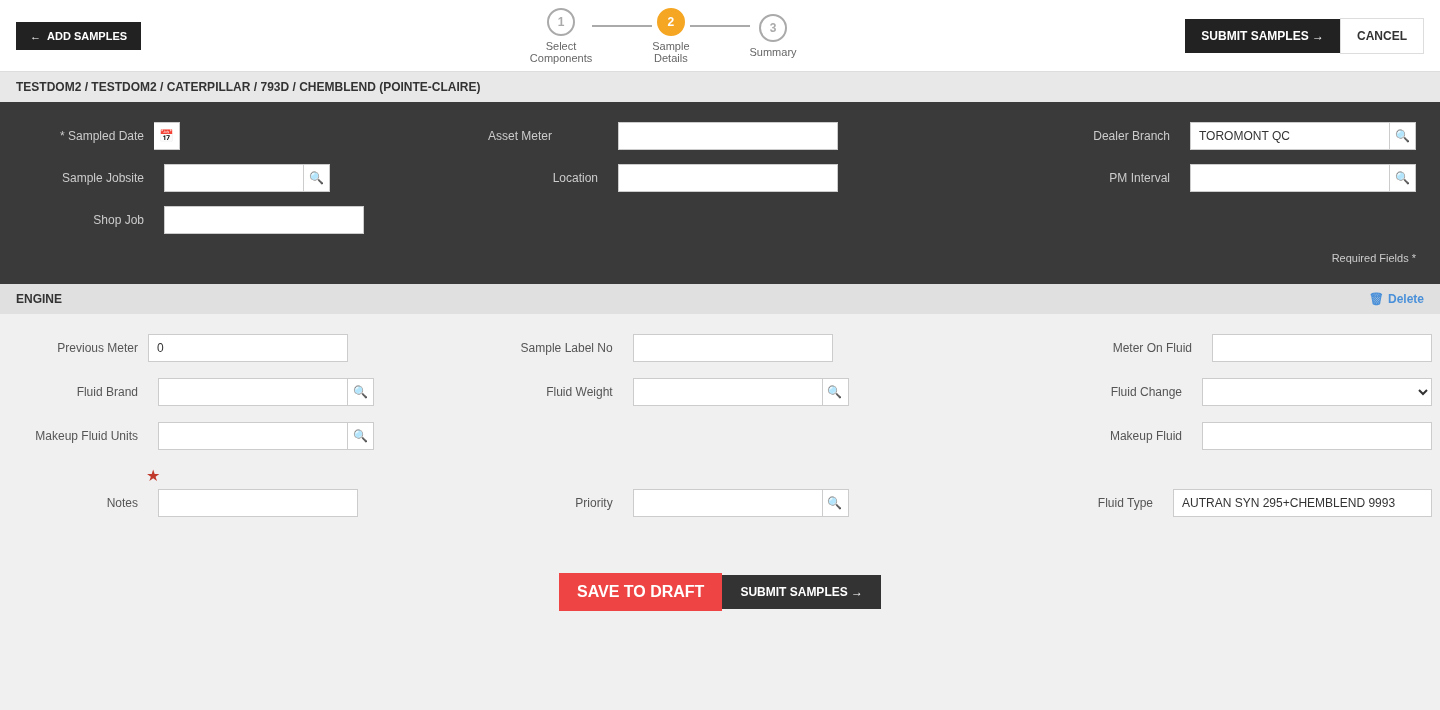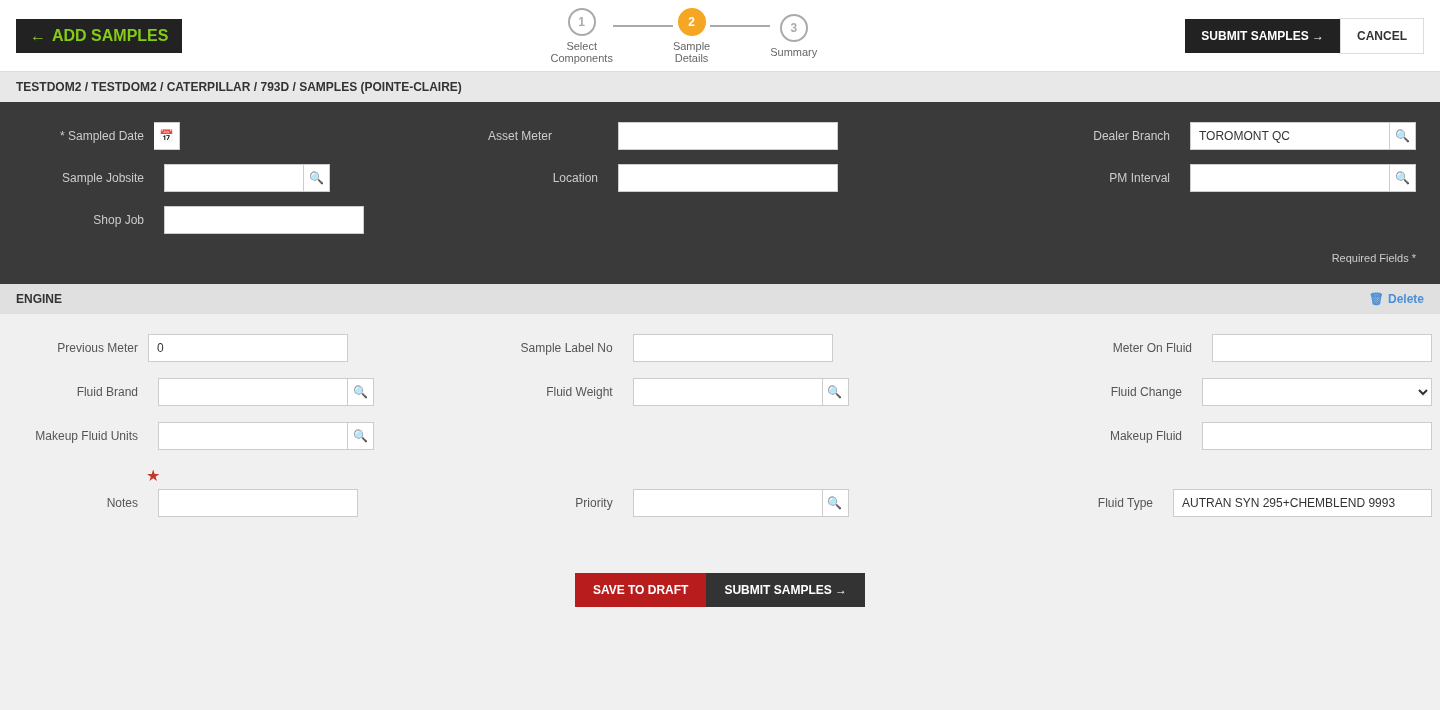--- a/index.html
+++ b/index.html
@@ -10,24 +10,24 @@
       display: flex;
       align-items: center;
       justify-content: space-between;
       background: #fff;
       padding: 0 16px;
       height: 72px;
       border-bottom: 1px solid #ddd;
     }
     .add-samples-btn {
       background: #222;
-      color: #84cc16;
+      color: #ffffff;
       border: none;
       padding: 8px 14px;
-      font-size: 16px;
+      font-size: 11px;
       font-weight: bold;
       cursor: pointer;
       display: flex;
       align-items: center;
       gap: 6px;
       white-space: nowrap;
     }
     .add-samples-btn::before { content: '← '; }
 
     .stepper {
@@ -248,25 +248,25 @@
     
     .bottom-bar {
       display: flex;
       justify-content: center;
       align-items: center;
       padding: 20px;
       gap: 0;
       background: #f0f0f0;
     }
     .save-draft-btn {
-      background: #b91c1c;
+      background: #ef4444;
       color: #fff;
       border: none;
       padding: 10px 18px;
-      font-size: 12px;
+      font-size: 16px;
       font-weight: bold;
       cursor: pointer;
     }
     .submit-bottom-btn {
       background: #333;
       color: #fff;
       border: none;
       padding: 10px 18px;
       font-size: 12px;
       font-weight: bold;
@@ -302,21 +302,21 @@
     </div>
   </div>
 
   <div class="header-right">
     <button class="submit-btn">SUBMIT SAMPLES →</button>
     <button class="cancel-btn">CANCEL</button>
   </div>
 </div>
 
 <div class="breadcrumb">
-  <span>TESTDOM2 / TESTDOM2 / CATERPILLAR / 793D / SAMPLES (POINTE-CLAIRE)</span>
+  <span>TESTDOM2 / TESTDOM2 / CATERPILLAR / 793D / CHEMBLEND (POINTE-CLAIRE)</span>
 </div>
 
 <div class="form-dark">
 
   <div class="form-row">
     <div class="field-group">
       <label>* Sampled Date</label>
       <div class="input-with-icon">
         <button class="icon-btn">📅</button>
       </div>

